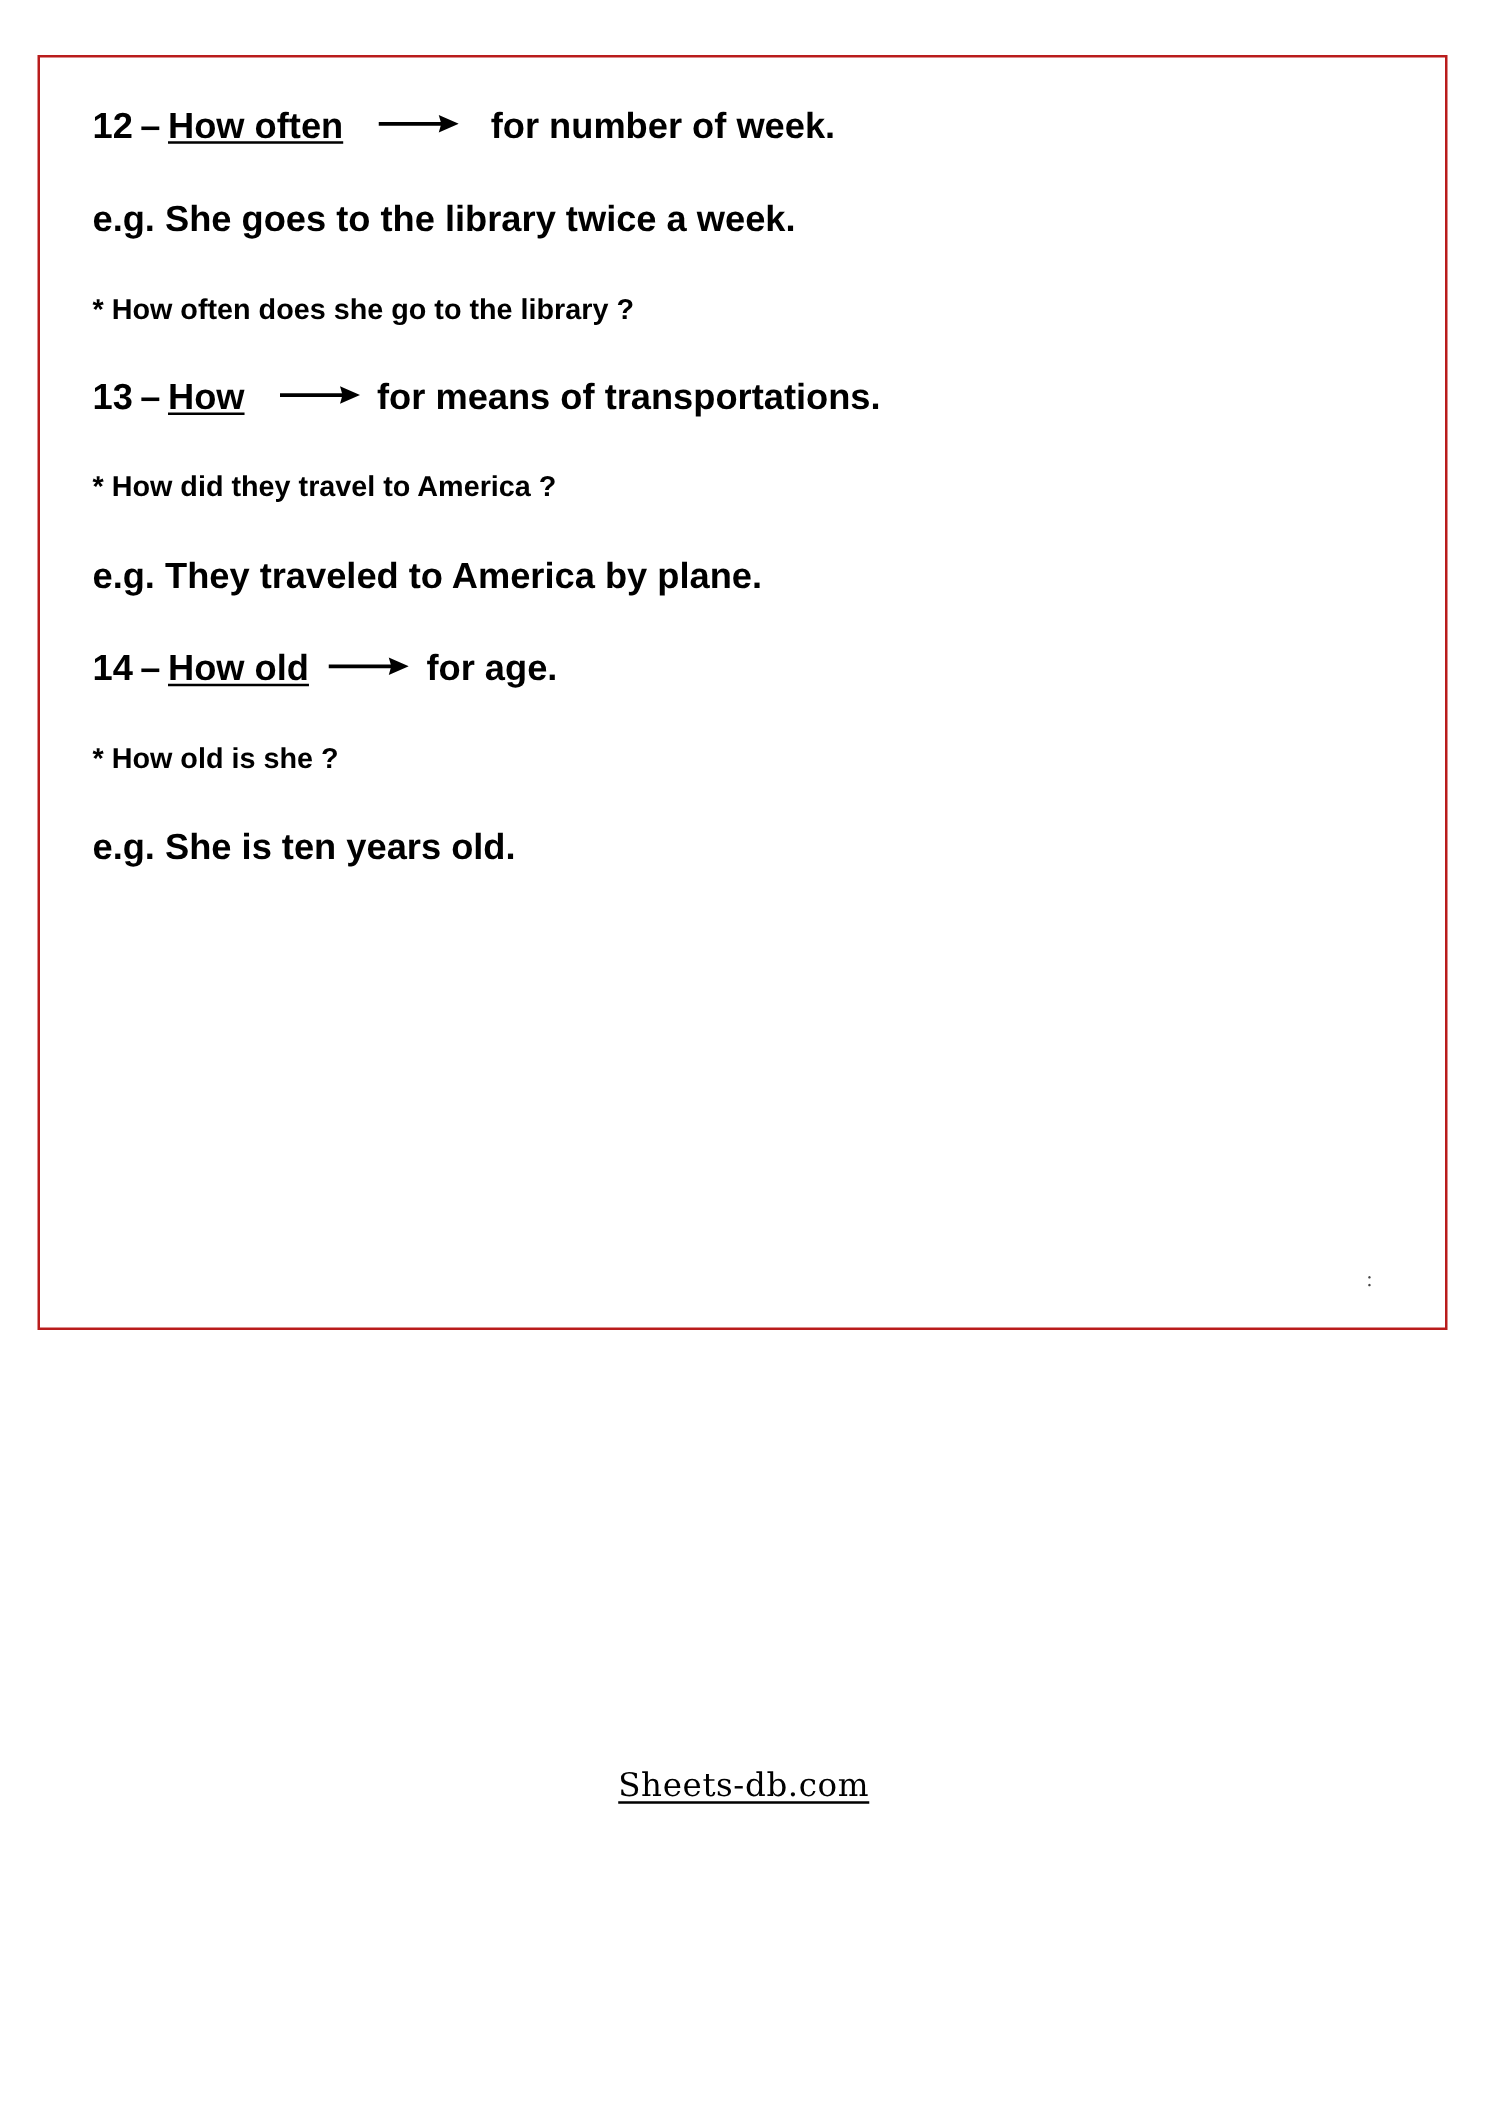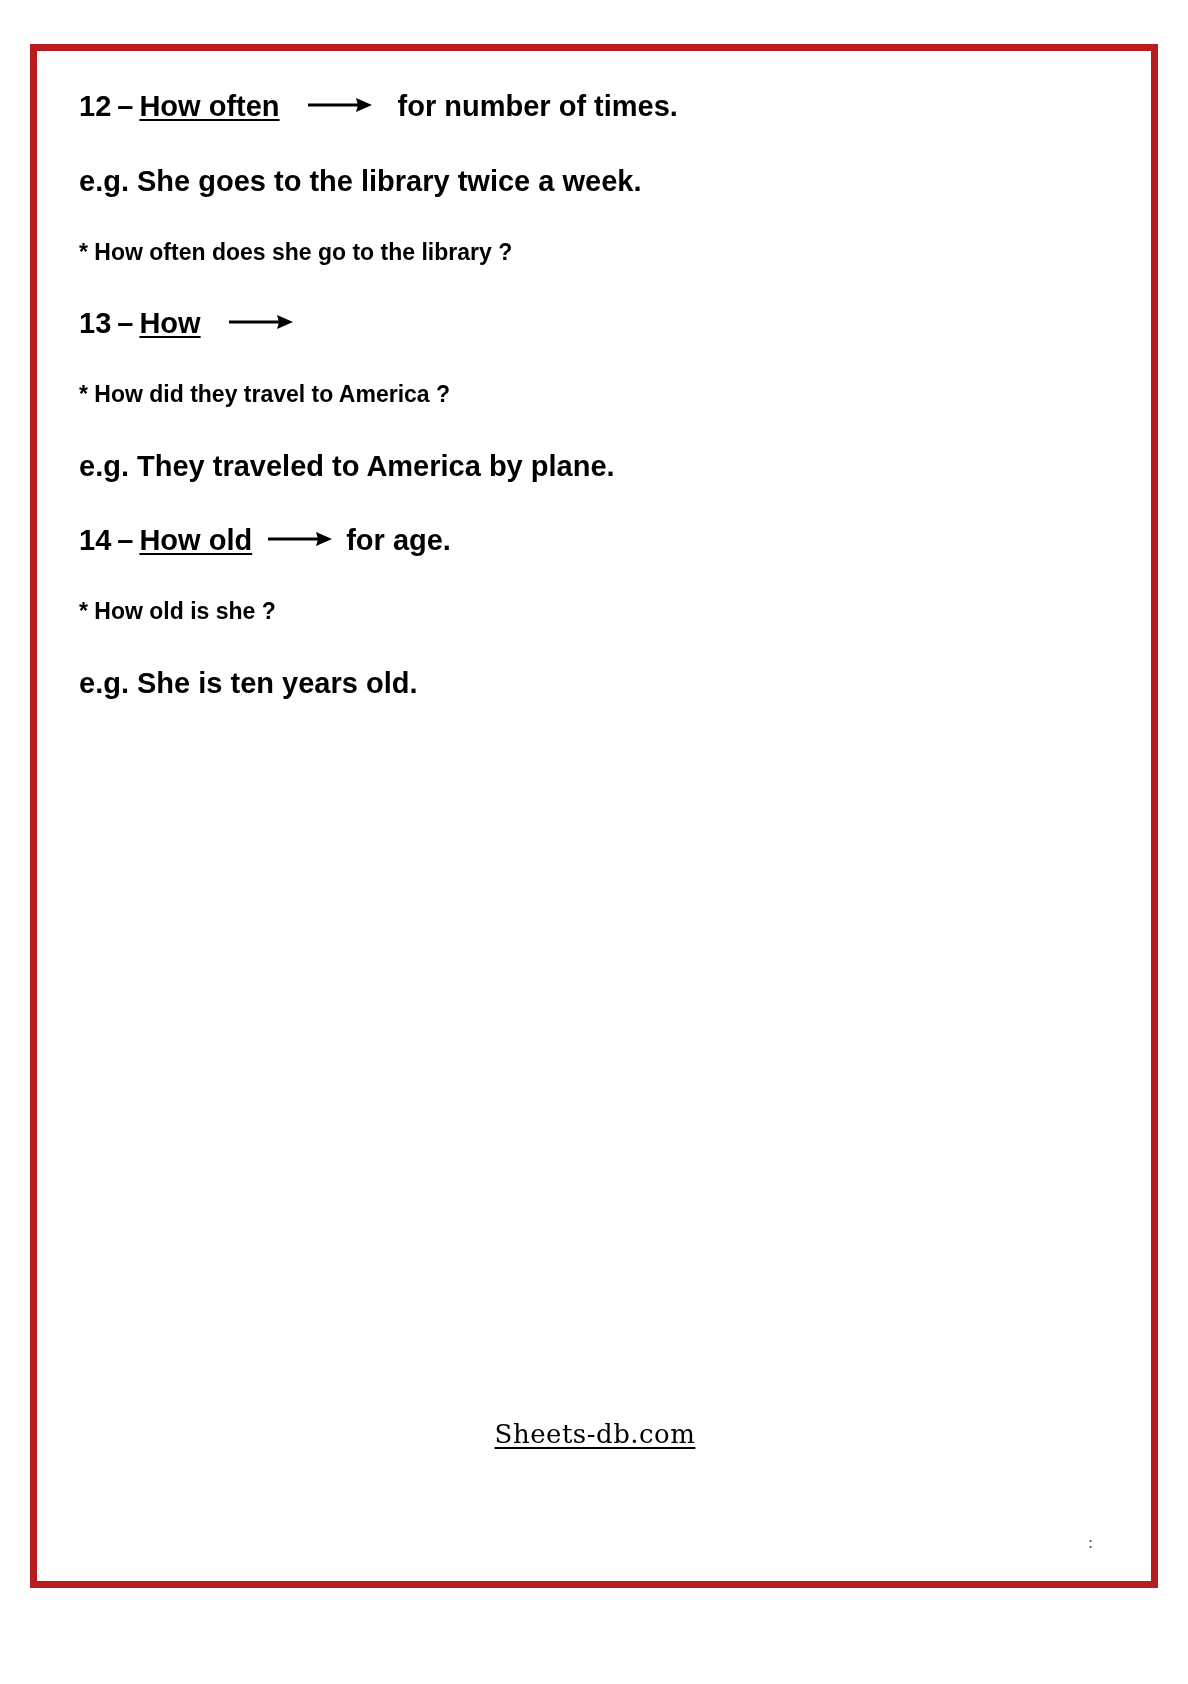--- a/index.html
+++ b/index.html
@@ -20,22 +20,22 @@
     height: 1684px;
     background: #ffffff;
     box-sizing: border-box;
   }
   
   .page-frame {
     position: absolute;
     left: 30px;
     top: 44px;
     width: 1128px;
-    height: 1544px;
-    border: 7px solid #b91c1c;
+    height: 1020px;
+    border: 2px solid #b91c1c;
     box-sizing: border-box;
     background: #ffffff;
   }
   .content {
     position: absolute;
     left: 42px;
     top: 38px;
     right: 40px;
     bottom: 20px;
   }
@@ -121,21 +121,21 @@
         <span class="dash">–</span>
         <span class="keyword">How often</span>
         <span class="spacer-sm"></span>
         <span class="arrow-wrap">
           <svg width="66" height="22" viewBox="0 0 66 22" aria-hidden="true">
             <line x1="2" y1="11" x2="54" y2="11" stroke="#000" stroke-width="3"></line>
             <polygon points="66,11 50,4 52,11 50,18" fill="#000"></polygon>
           </svg>
         </span>
         <span class="spacer-sm"></span>
-        <span class="tail">for number of times.</span>
+        <span class="tail">for number of week.</span>
       </div>
 
       <div class="line example">
         <span>e.g. She goes to the library twice a week.</span>
       </div>
 
       <div class="line question">
         <span>* How often does she go to the library ?</span>
       </div>
 
@@ -144,20 +144,21 @@
         <span class="dash">–</span>
         <span class="keyword">How</span>
         <span class="spacer-sm"></span>
         <span class="arrow-wrap">
           <svg width="66" height="22" viewBox="0 0 66 22" aria-hidden="true">
             <line x1="2" y1="11" x2="54" y2="11" stroke="#000" stroke-width="3"></line>
             <polygon points="66,11 50,4 52,11 50,18" fill="#000"></polygon>
           </svg>
         </span>
         <span class="spacer-xs"></span>
+        <span class="tail">for means of transportations.</span>
       </div>
 
       <div class="line question">
         <span>* How did they travel to America ?</span>
       </div>
 
       <div class="line example">
         <span>e.g. They traveled to America by plane.</span>
       </div>
 

